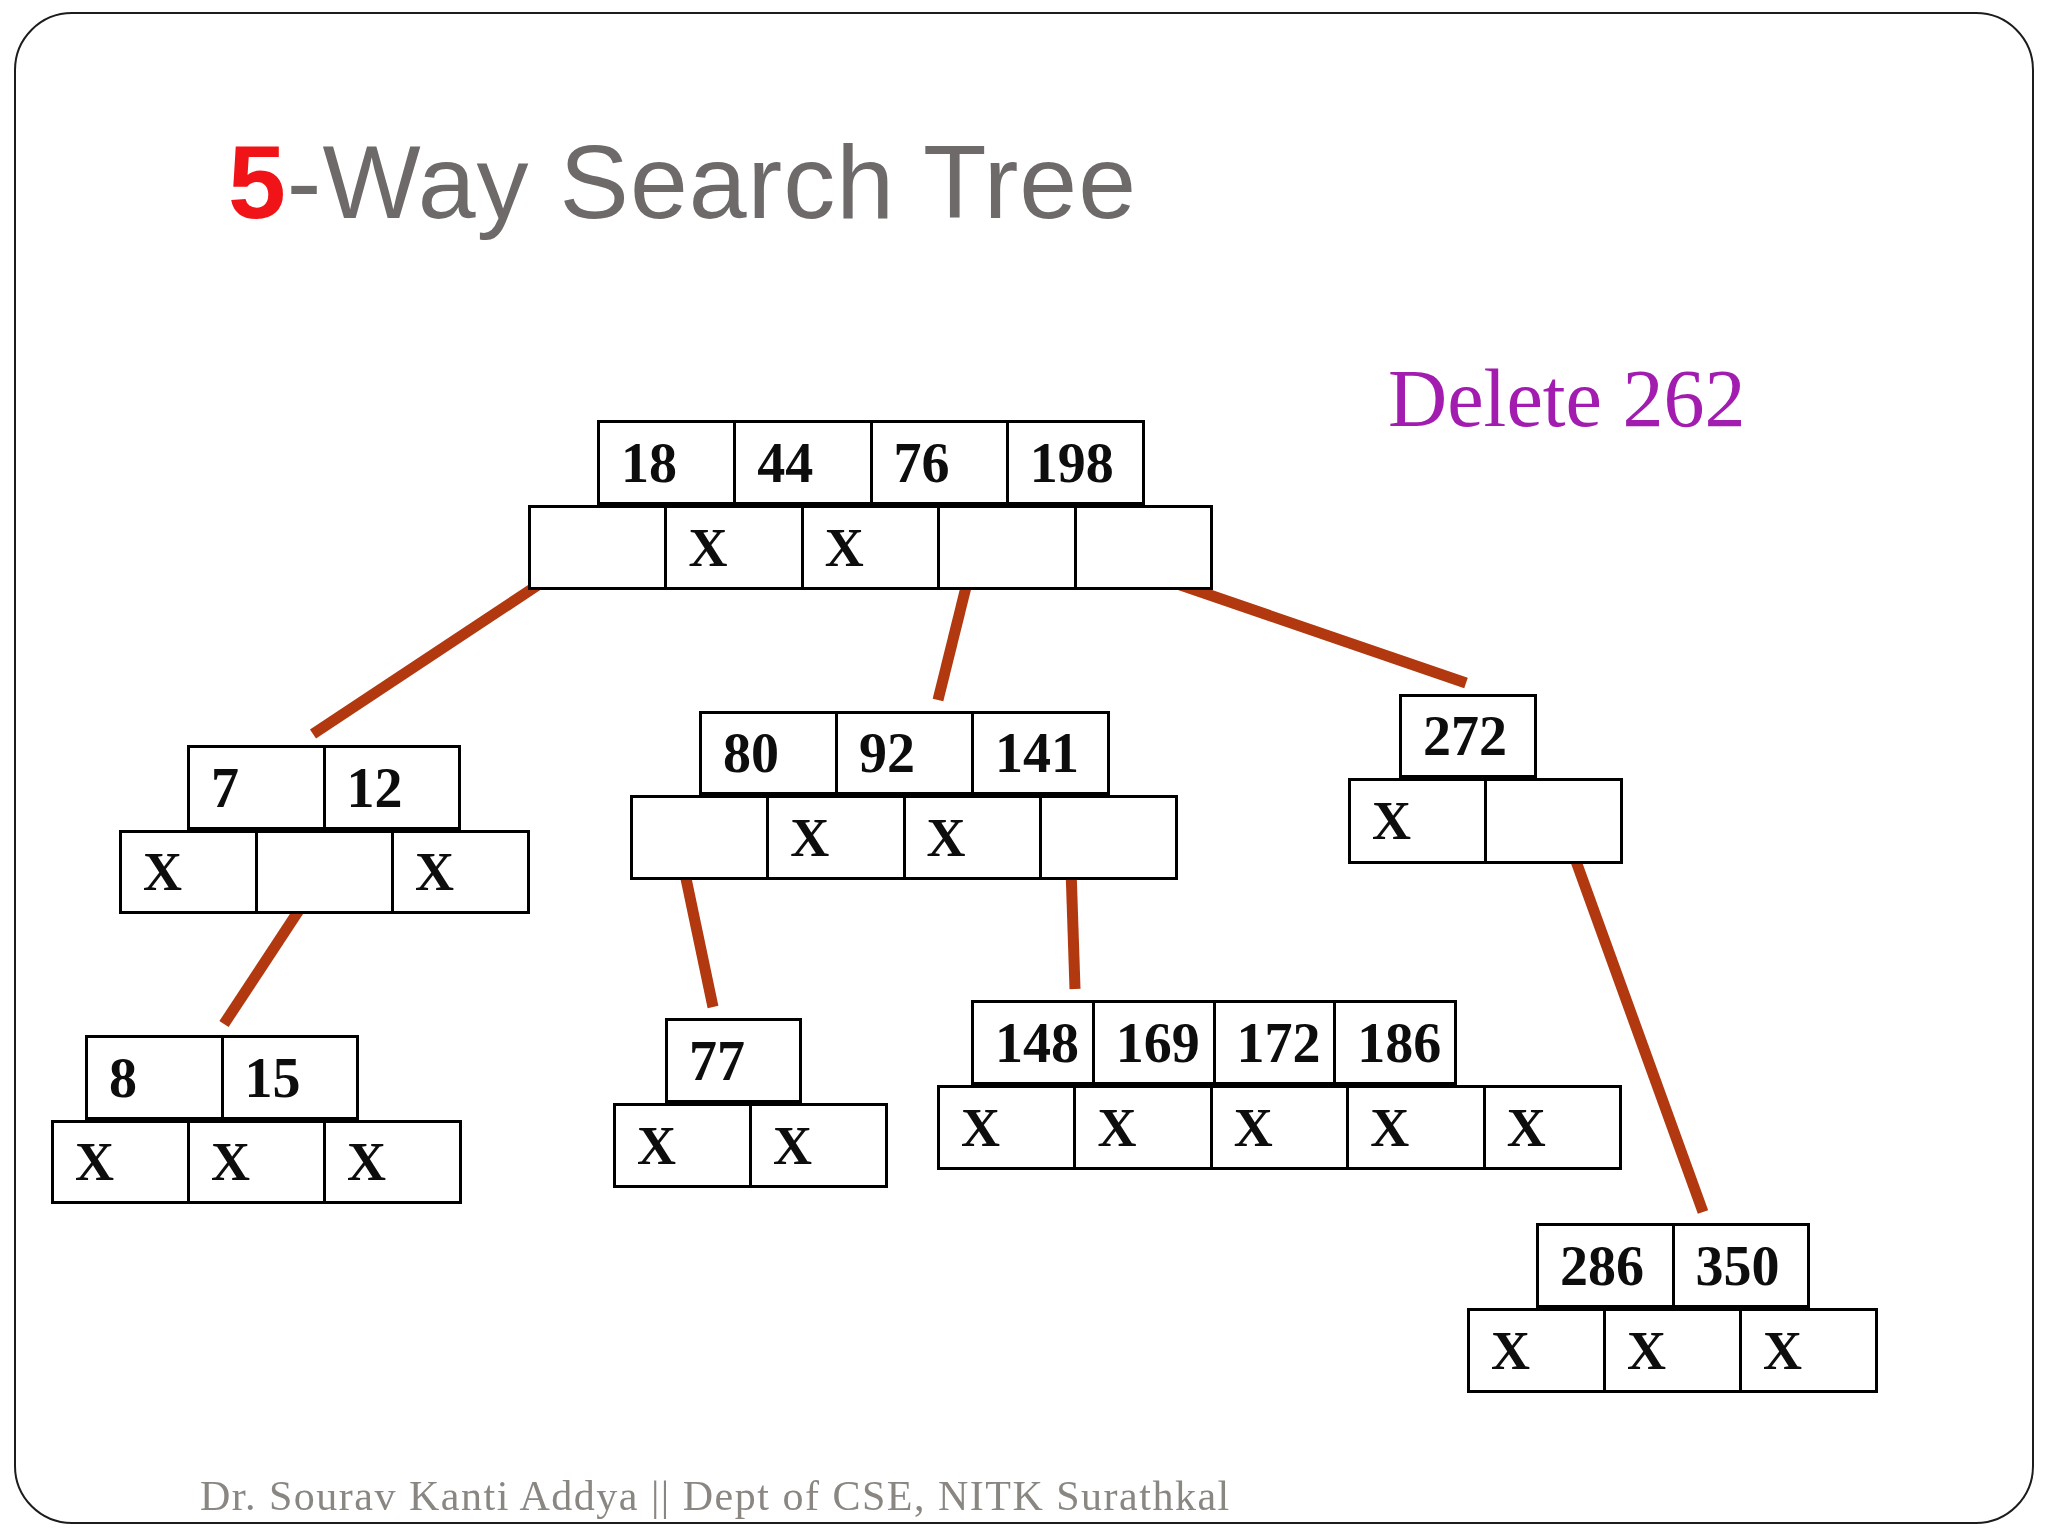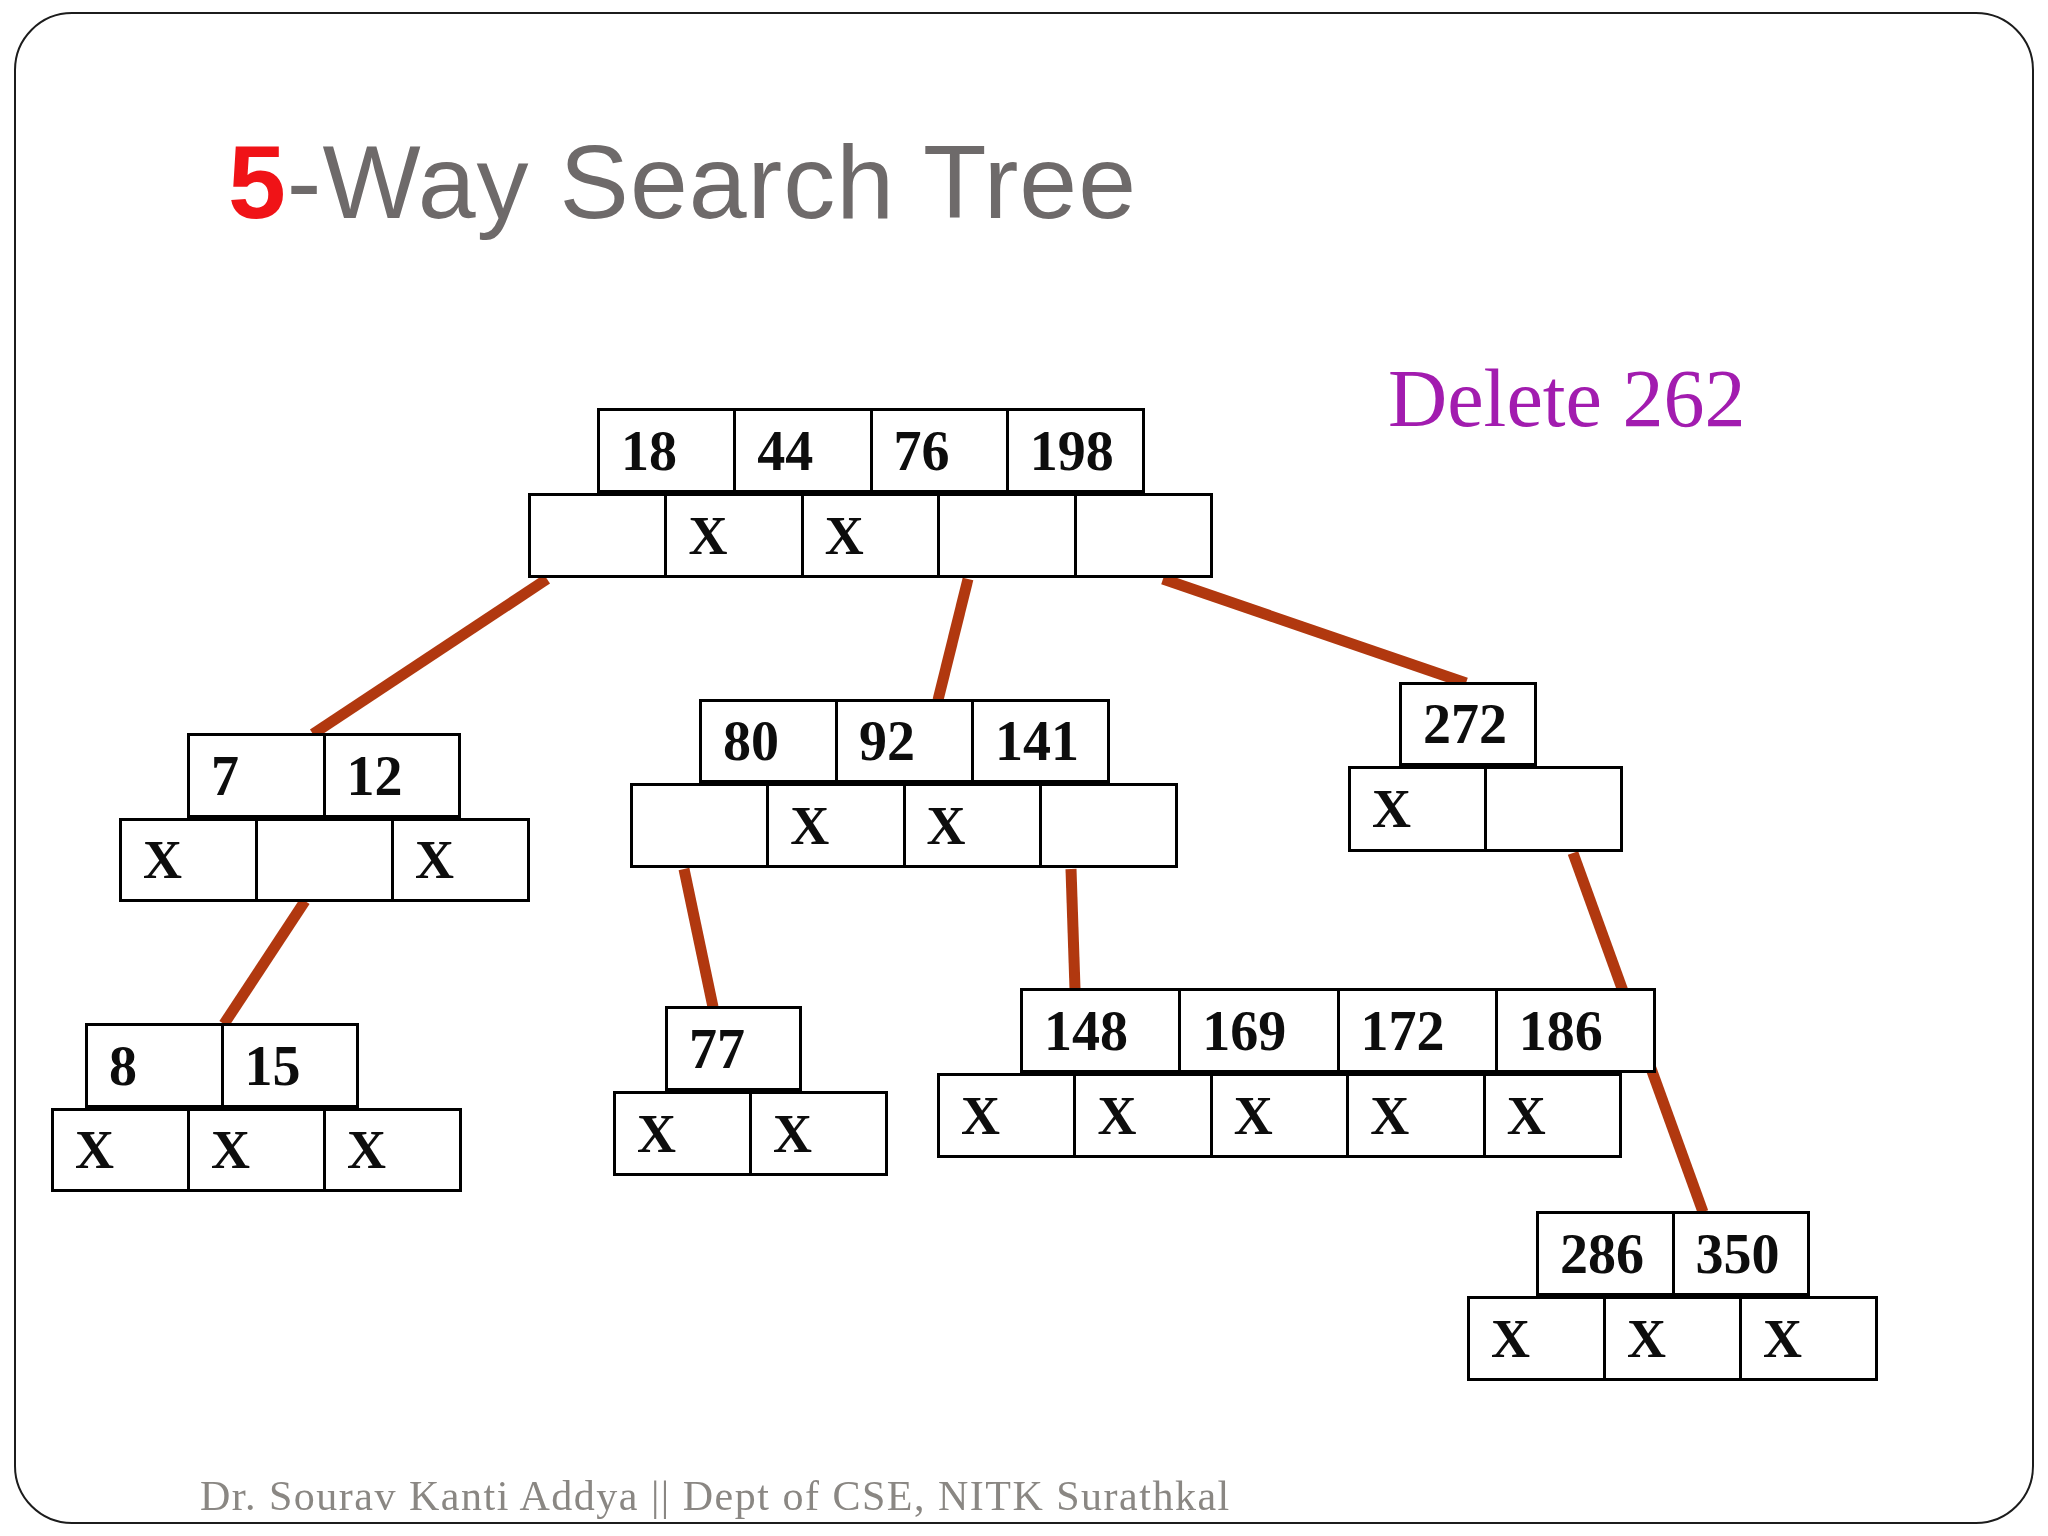--- a/index.html
+++ b/index.html
@@ -13,21 +13,21 @@
          color:var(--title-text,#6e6a6a);white-space:nowrap;}
   .title .accent{color:var(--title-accent,#f01317);font-weight:bold;}
   .annotation{position:absolute;left:1388px;top:354px;
               font-size:82px;line-height:1.1;color:#a21caf;white-space:nowrap;}
   .footer{position:absolute;left:200px;top:1424px;
           font-size:42px;letter-spacing:1.5px;
           color:var(--footer-text,#8a8783);white-space:nowrap;margin-top:48px;}
   #edges{position:absolute;left:0;top:0;width:2048px;height:1536px;}
   #tree{position:absolute;left:0;top:0;width:2048px;height:1536px;}
   .row{position:absolute;display:flex;box-sizing:border-box;
-       border:3px solid var(--box-border,#000);background:var(--box-fill,#fff);}
+       border:3px solid var(--box-border,#000);background:var(--box-fill,#fff);margin-top:12px;}
   .row .cell{flex:1 1 0;display:flex;align-items:center;
              box-sizing:border-box;padding-left:21px;
              font-weight:bold;color:#0d0d0d;overflow:hidden;}
   .row .cell + .cell{border-left:3px solid var(--box-border,#000);}
   .row.keys .cell{font-size:56px;}
   .row.ptrs .cell{font-size:54px;}
 </style>
 </head>
 <body style="--title-accent: #f01317; --title-text: #6e6a6a; --footer-text: #8a8783; --box-border: #000000; --box-fill: #ffffff;">
 
@@ -90,21 +90,21 @@
       <div class="cell">X</div>
       <div class="cell"></div>
     </div>
     <div class="row keys" style="left: 665px; top: 1006px; width: 137px; height: 85px; text-align: right;">
       <div class="cell">77</div>
     </div>
     <div class="row ptrs" style="left: 613px; top: 1091px; width: 275px; height: 85px;">
       <div class="cell">X</div>
       <div class="cell">X</div>
     </div>
-    <div class="row keys" style="left: 1020px; top: 988px; width: 636px; height: 85px;">
+    <div class="row keys" style="left: 971px; top: 988px; width: 486px; height: 85px;">
       <div class="cell">148</div>
       <div class="cell">169</div>
       <div class="cell">172</div>
       <div class="cell">186</div>
     </div>
     <div class="row ptrs" style="left: 937px; top: 1073px; width: 685px; height: 85px;">
       <div class="cell">X</div>
       <div class="cell">X</div>
       <div class="cell">X</div>
       <div class="cell">X</div>

